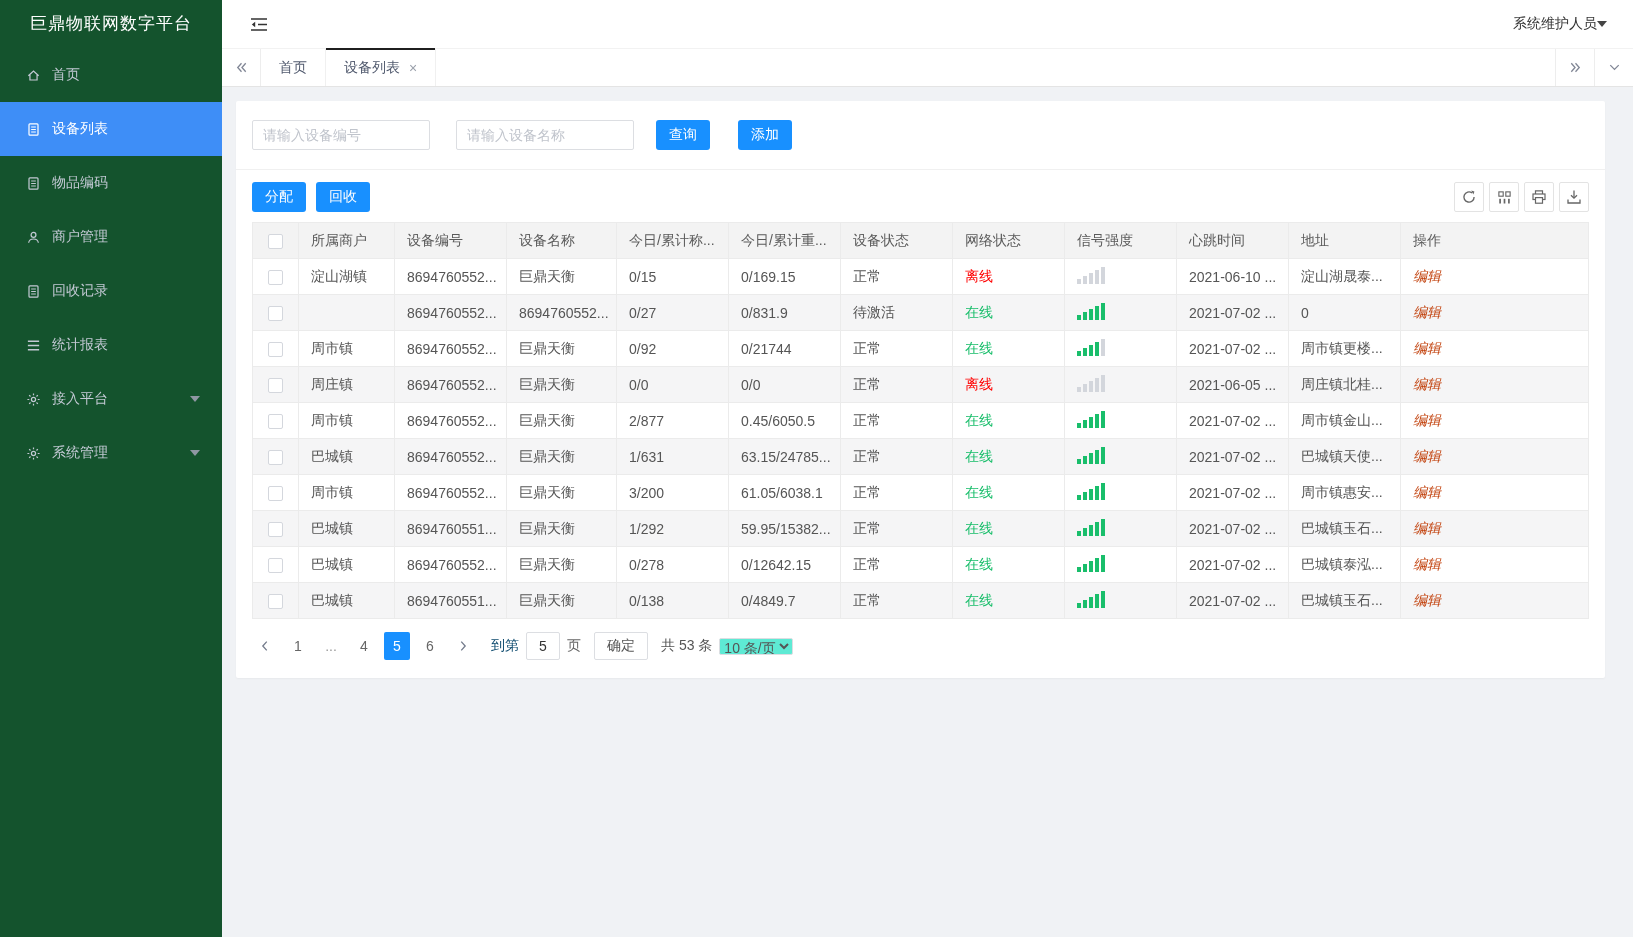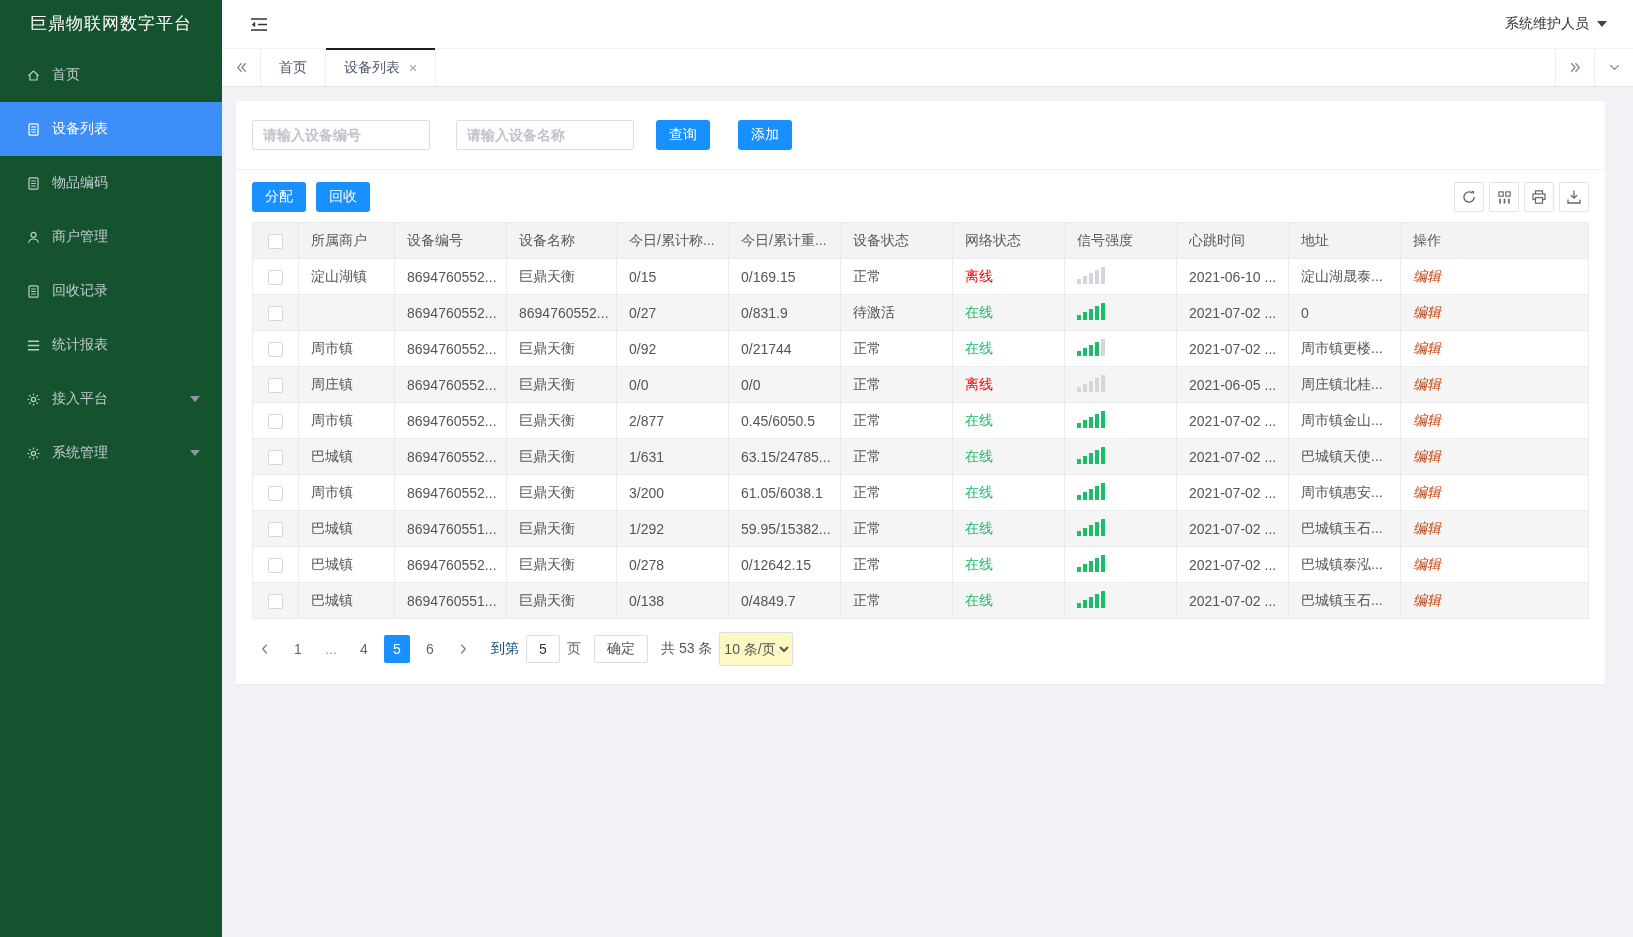--- a/index.html
+++ b/index.html
@@ -13,39 +13,39 @@
   .menu-item { height:54px; display:flex; align-items:center; padding:0 22px 0 25px; gap:11px; font-size:14px; cursor:pointer; color:#c3c9d4; }
   .menu-item.active { background:#3e8ef7; color:#fff; }
   .mi-icon { display:flex; width:16px; height:16px; align-items:center; justify-content:center; flex:0 0 16px; }
   .mi-icon svg { width:15px; height:15px; }
   .mi-caret { margin-left:auto; width:0; height:0; border-left:5px solid transparent; border-right:5px solid transparent; border-top:6px solid #8f97a3; }
 
   
   .main { flex:1; display:flex; flex-direction:column; min-width:0; }
   .topbar { height:48px; background:#fff; display:flex; align-items:center; justify-content:space-between; padding:0 26px 0 27px; }
   .fold-btn { color:#333; cursor:pointer; display:flex; align-items:center; }
-  .user { display:flex; align-items:center; gap:8px; color:#333; cursor:pointer; }
+  .user { display:flex; align-items:center; color:#333; cursor:pointer; }
   .caret-dn { width:0; height:0; border-left:5px solid transparent; border-right:5px solid transparent; border-top:6px solid #444; }
 
   
   .tabbar { height:39px; background:#fff; display:flex; align-items:stretch; border-top:1px solid #f2f2f2; border-bottom:1px solid #e4e4e4; }
   .tab-nav { width:39px; display:flex; align-items:center; justify-content:center; color:#808695; cursor:pointer; }
   .tab-nav.left { border-right:1px solid #ededed; }
   .tab-nav.rsep { border-left:1px solid #ededed; }
   .tabs { display:flex; align-items:stretch; }
   .tab { position:relative; padding:0 18px; display:flex; align-items:center; gap:9px; color:#515a6e; border-right:1px solid #f0f0f0; cursor:pointer; background:#fff; }
   .tab.active::before { content:""; position:absolute; left:0; top:-1px; width:100%; height:2px; background:#1f1f1f; }
   .tab-close { color:#9aa0ab; font-size:14px; line-height:1; }
   .tab-spacer { flex:1; }
 
   
   .content { flex:1; padding:14px 28px 0 14px; }
   .card { background:#fff; border-radius:2px; box-shadow:0 1px 2px rgba(0,0,0,.04); }
   .search-row { display:flex; align-items:center; padding:19px 16px; gap:26px; border-bottom:1px solid #f0f0f0; }
-  .txt-input { width:178px; height:30px; border:1px solid #dcdee2; border-radius:2px; padding:0 10px; font-size:14px; color:#333; outline:none; font-family:inherit;font-weight:bold; }
+  .txt-input { width:178px; height:30px; border:1px solid #dcdee2; border-radius:2px; padding:0 10px; font-size:14px; color:#333; outline:none; font-family:inherit; }
   .txt-input::placeholder { color:#c0c4cc; }
   .btn-group { display:flex; gap:28px; margin-left:-4px; }
   .btn { height:30px; padding:0 13px; background:#1890ff; color:#fff; border:none; border-radius:3px; font-size:14px; cursor:pointer; font-family:inherit; }
 
   .table-wrap { padding:12px 16px 8px; }
   .toolbar { display:flex; align-items:center; gap:10px; margin-bottom:10px; }
   .icon-btns { margin-left:auto; display:flex; gap:5px; }
   .icon-btn { width:30px; height:30px; border:1px solid #e3e3e3; background:#fff; border-radius:2px; display:flex; align-items:center; justify-content:center; color:#666; cursor:pointer; }
 
   table { width:100%; border-collapse:collapse; table-layout:fixed; font-size:14px; color:#555; }
@@ -63,21 +63,21 @@
 
   .pager { display:flex; align-items:center; gap:7px; padding:13px 0 10px; color:#666; }
   .pg-btn { min-width:26px; height:28px; padding:0 5px; display:flex; align-items:center; justify-content:center; border-radius:2px; cursor:pointer; color:#666; }
   .pg-btn.active { background:#1890ff; color:#fff; cursor:default; }
   .pg-btn.dots { cursor:default; color:#999; }
   .pg-arrow { width:26px; height:28px; display:flex; align-items:center; justify-content:center; color:#737b8b; cursor:pointer; }
   .goto-label { margin-left:8px; color:#0c4a6e; }
   .goto-input { width:34px; height:28px; border:1px solid #dcdee2; border-radius:2px; text-align:center; font-size:14px; color:#333; outline:none; font-family:inherit; }
   .confirm-btn { height:28px; padding:0 12px; border:1px solid #dcdee2; background:#fff; border-radius:2px; color:#555; font-size:14px; cursor:pointer; margin-left:6px; font-family:inherit; }
   .total { margin-left:6px; color:#555; }
-  .page-size { height:34px; border:1px solid #dcdee2; border-radius:2px; background:#fef9c3; color:#555; font-size:14px; font-family:inherit; outline:none; }
+  .page-size { height:17px; border:1px solid #dcdee2; border-radius:2px; background:#5eead4; color:#555; font-size:14px; font-family:inherit; outline:none; }
 </style>
 </head>
 <body>
 
 <div class="app">
 
   <aside class="sidebar">
     <div class="logo">巨鼎物联网数字平台</div>
     <nav id="sidebar-menu">
         <div class="menu-item">

